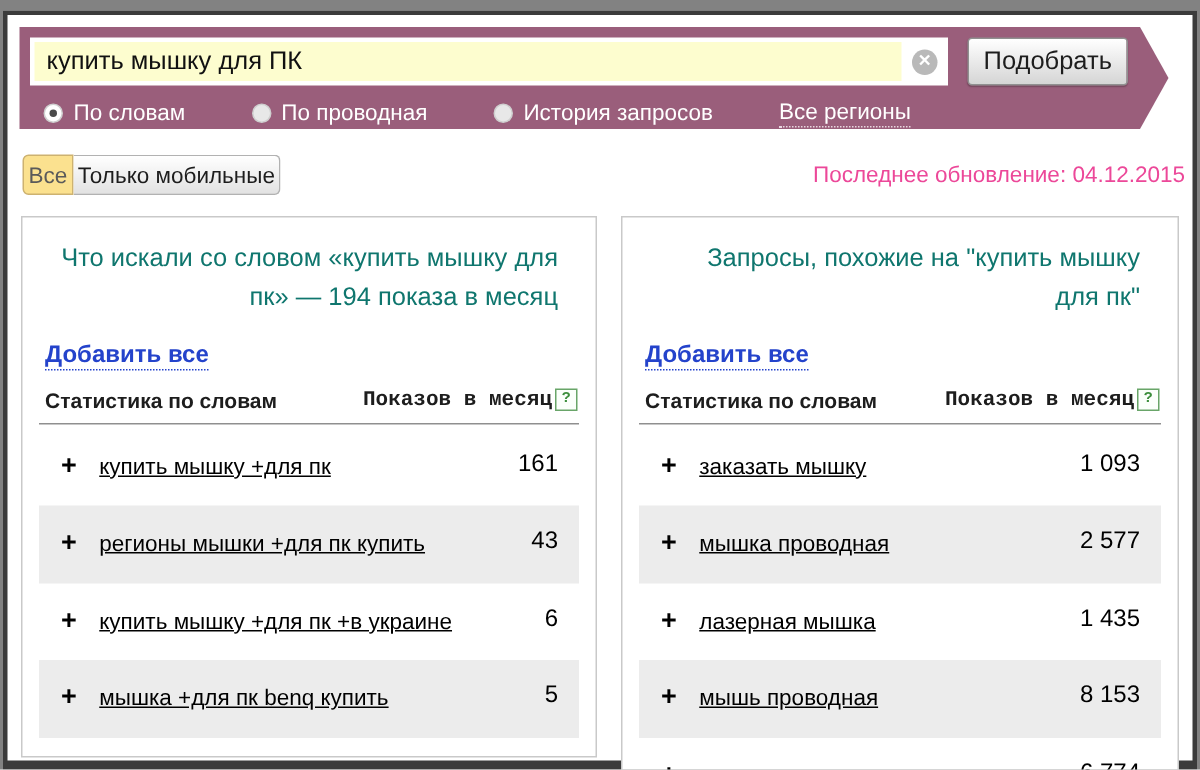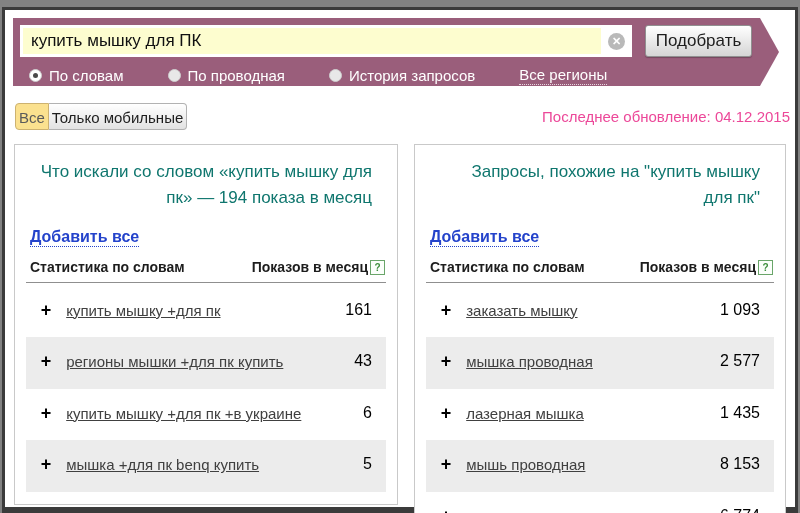--- a/index.html
+++ b/index.html
@@ -98,36 +98,36 @@
   }
   .add-all{
     display:inline-block;margin:10px 0 2px 4px;font-size:16px;font-weight:bold;
     color:#2443cb;border-bottom:1px dotted #2443cb;cursor:pointer;
   }
   .thead{
     display:flex;justify-content:space-between;align-items:center;
     font-weight:bold;font-size:14px;color:#1d1d1d;
     padding:10px 1px 7px 4px;border-bottom:1px solid #8f8f8f;gap:28px;
   }
-  .col-impressions{display:flex;align-items:flex-end;}
+  .col-impressions{display:flex;align-items:flex-start;font-family:Liberation Mono, monospace;}
   .help-icon{
     width:13px;height:13px;border:1px solid #69a569;background:#fbfffb;
     color:#3c8e3c;font-size:10px;line-height:13px;text-align:center;
     margin-left:2px;cursor:pointer;box-sizing:content-box;
   }
   .rows{margin-top:3px;}
   .row{
     padding:9px 10px 11px 4px;font-size:15px;line-height:1.75;overflow:hidden;
   }
   .row.alt{background:#ececec;}
   .plus-icon{
     display:inline-block;width:32px;text-align:center;
     font-weight:bold;font-size:18px;color:#000;cursor:pointer;
   }
-  .kw-link{color:#404040;text-decoration:underline;cursor:pointer;}
+  .kw-link{color:#000000;text-decoration:underline;cursor:pointer;}
   .row-value{float:right;font-size:16px;color:#000;margin:1px 4px 0 10px;}
 </style>
 </head>
 <body>
 
 <div class="frame">
 
   <div class="header-bar">
     <div class="header-arrow"></div>
 

